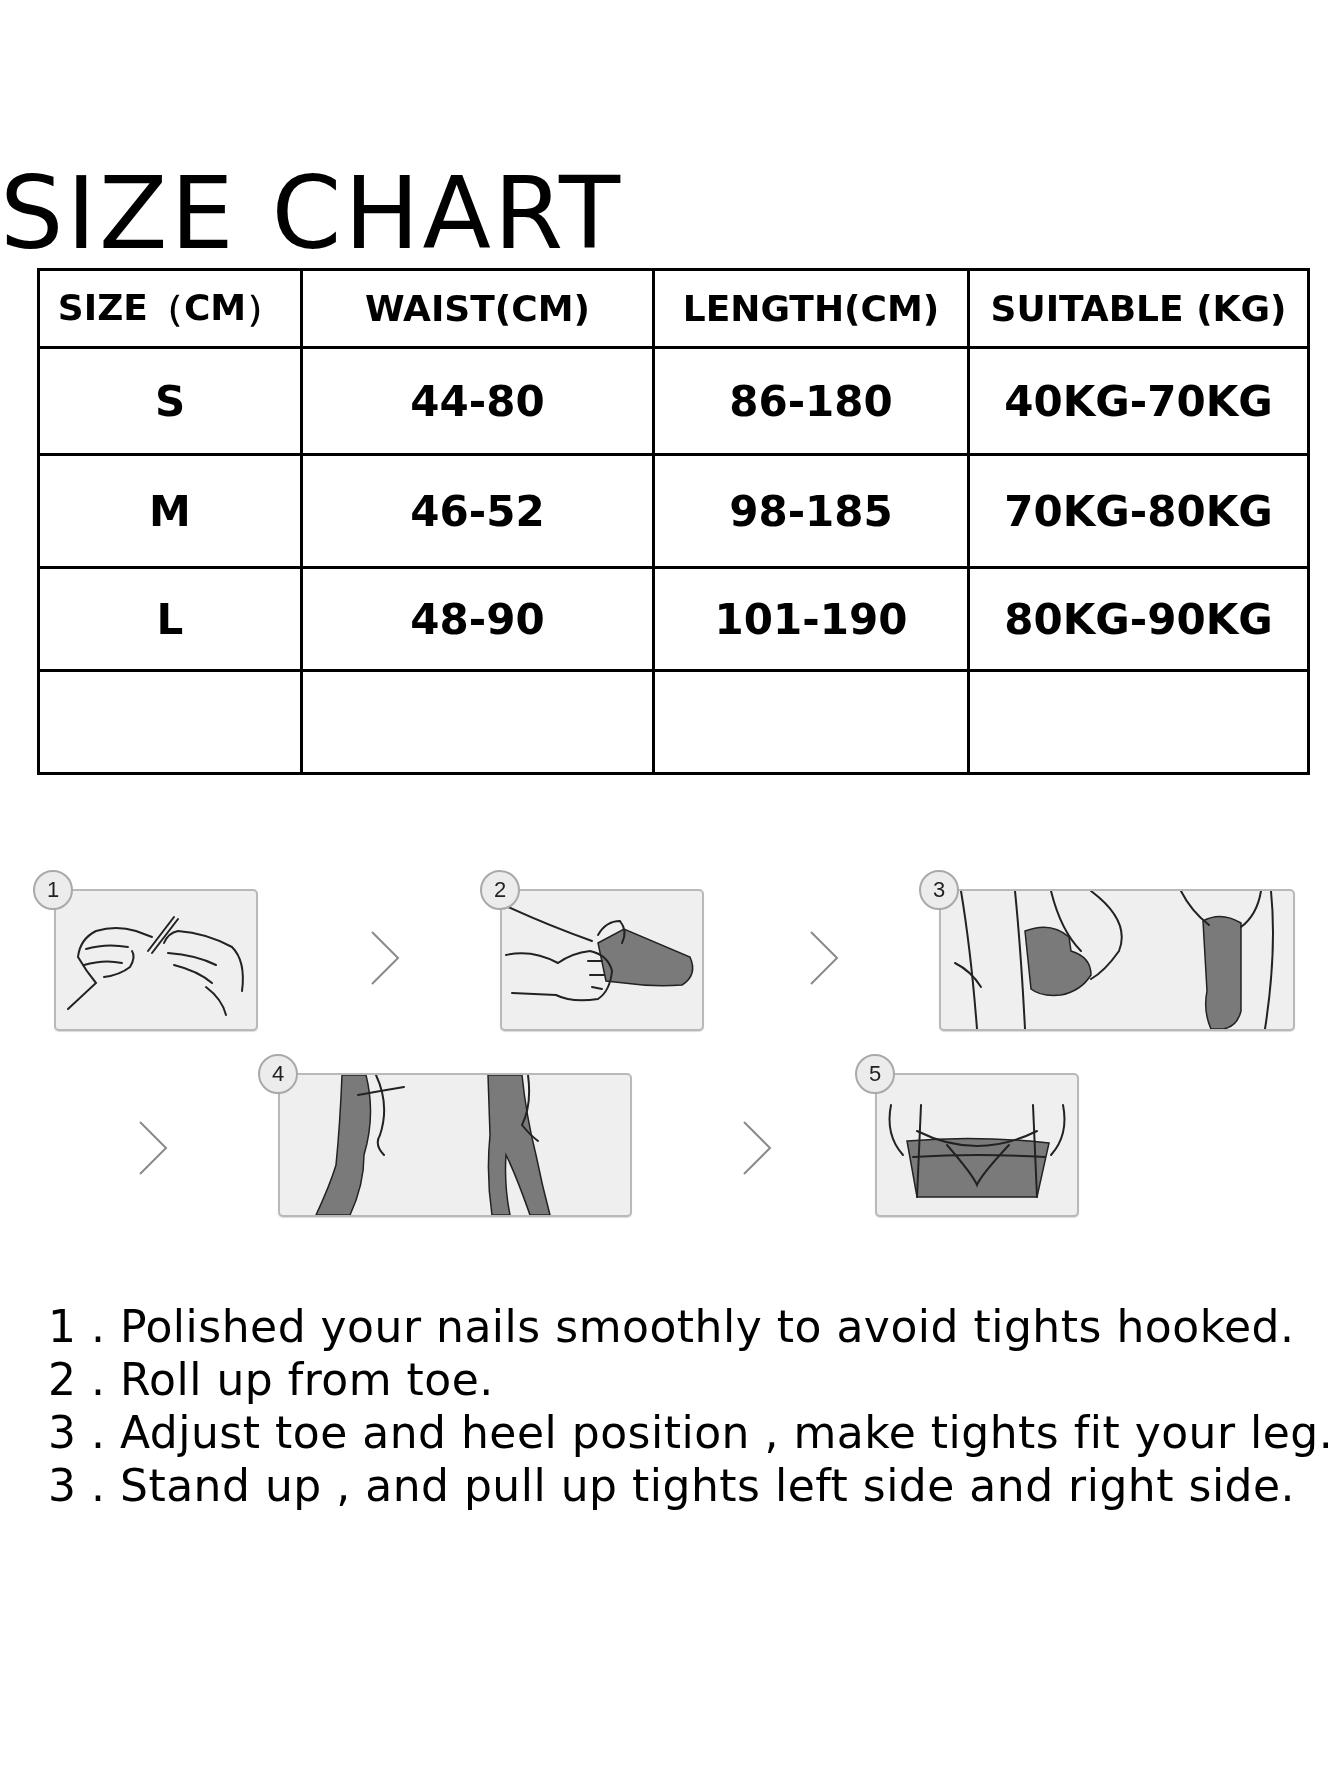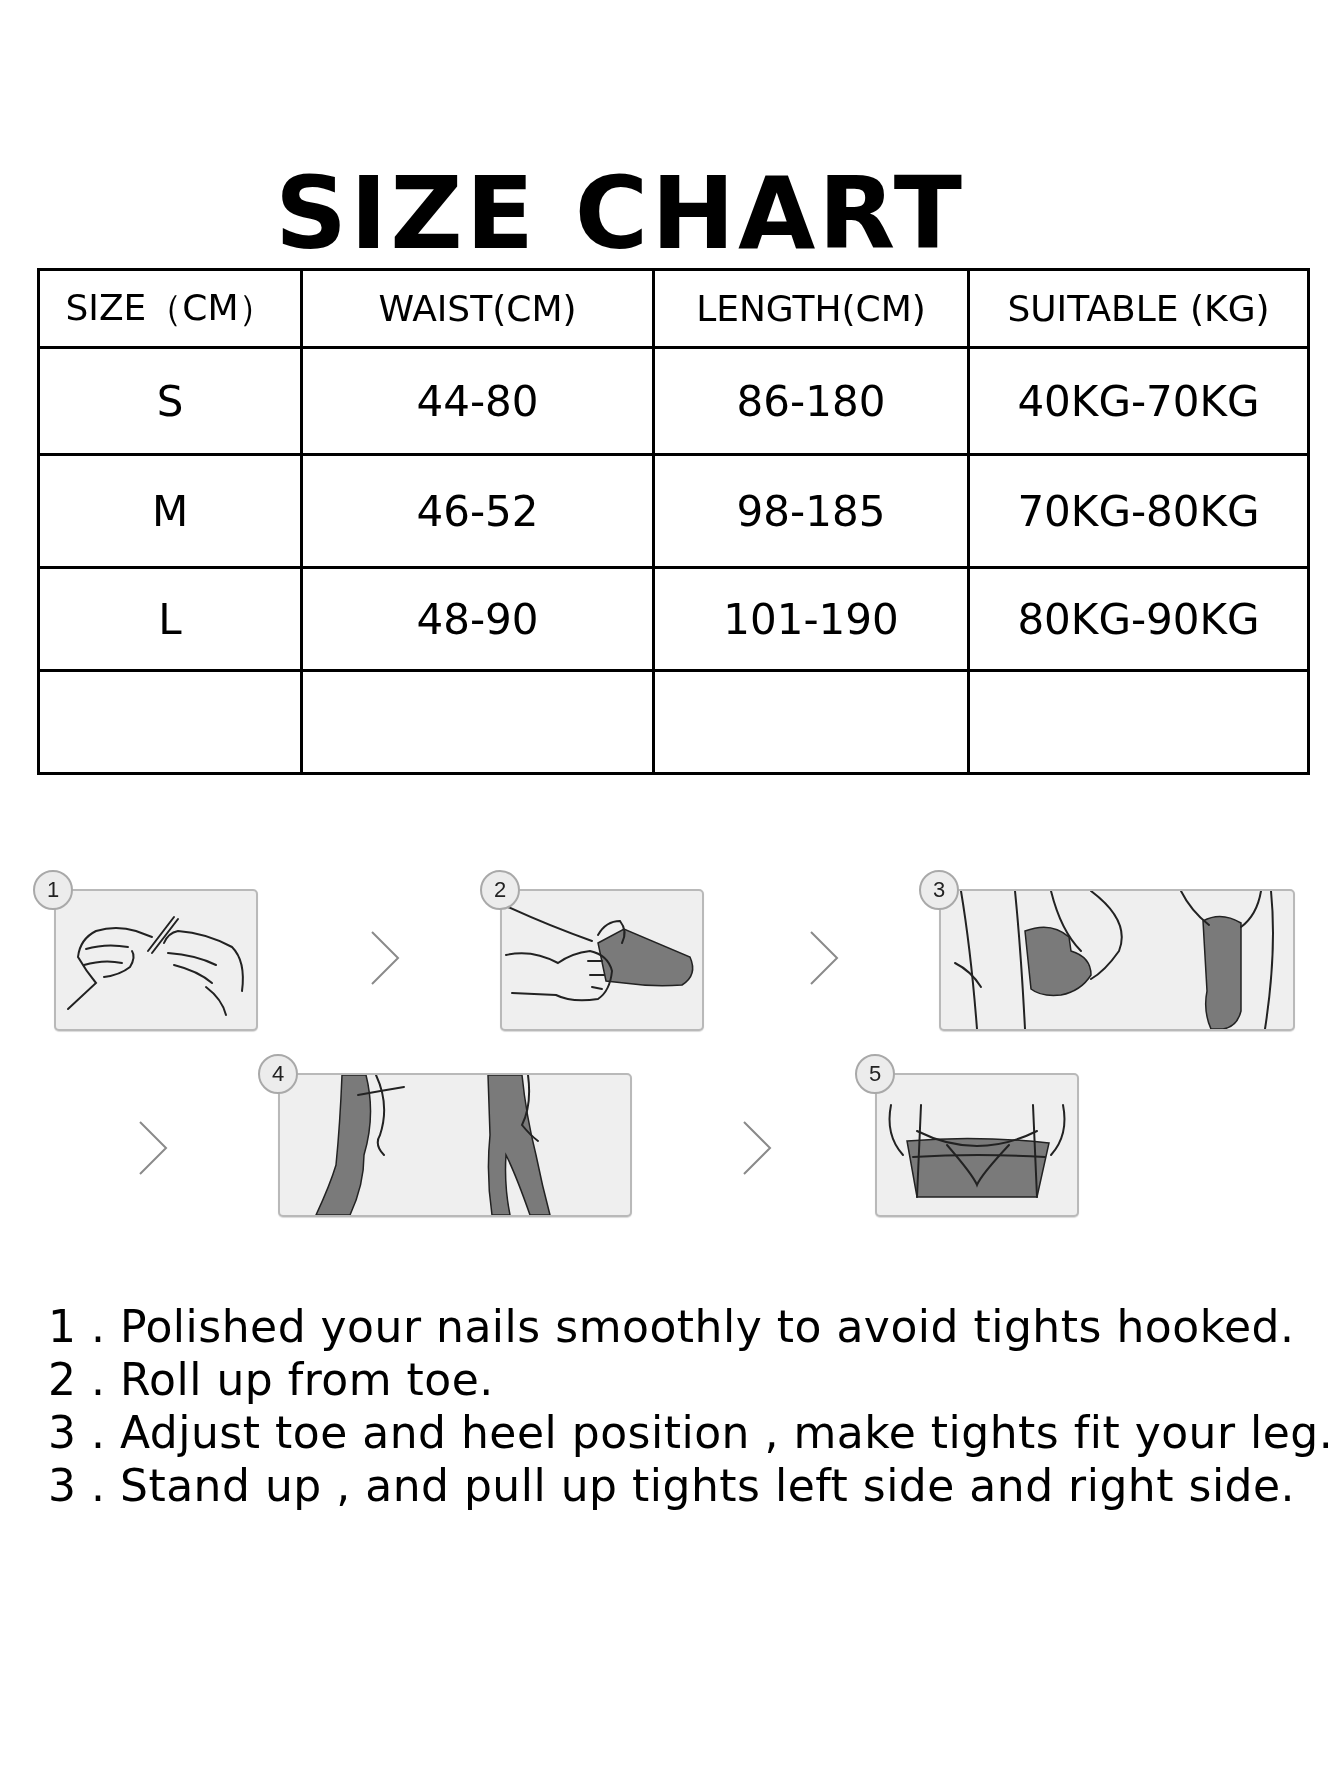--- a/index.html
+++ b/index.html
@@ -1,22 +1,22 @@
 <!DOCTYPE html>
 <html><head>
 <meta charset="utf-8">
 <style>
   html, body { margin:0; padding:0; background:#ffffff; }
   body { width:1340px; height:1785px; position:relative; overflow:hidden;
          font-family:"DejaVu Sans", "Liberation Sans", sans-serif; color:#000; }
-  .title { position:absolute; left:0; width:1240px; top:92px; text-align:center;
-           font-size:100px; line-height:110px; letter-spacing:3px; font-weight:bold; }
+  .title { position:absolute; left:0; width:1240px; top:92px; text-align:left;
+           font-size:100px; line-height:110px; letter-spacing:3px; font-weight:normal; }
   table.sizes { position:absolute; left:37px; top:268px; width:1270px;
                 border-collapse:collapse; table-layout:fixed; }
-  table.sizes td, table.sizes th { border:3px solid #000; font-weight:normal;
+  table.sizes td, table.sizes th { border:3px solid #000; font-weight:bold;
                 text-align:center; vertical-align:middle; padding:0; }
   table.sizes th { height:75px; font-size:36px; }
   table.sizes tr.r1 td { height:104px; font-size:42px; }
   table.sizes tr.r2 td { height:110px; font-size:42px; }
   table.sizes tr.r3 td { height:100px; font-size:42px; }
   table.sizes tr.r4 td { height:100px; }
   col.c1 { width:263px; } col.c2 { width:352px; } col.c3 { width:315px; } col.c4 { width:340px; }
   .panel { position:absolute; background:#efefef; border:2px solid #b9b9b9; border-radius:5px;
            box-shadow:0 1px 1px rgba(0,0,0,0.15); overflow:hidden; }
   .badge { position:absolute; width:36px; height:36px; border-radius:50%;

